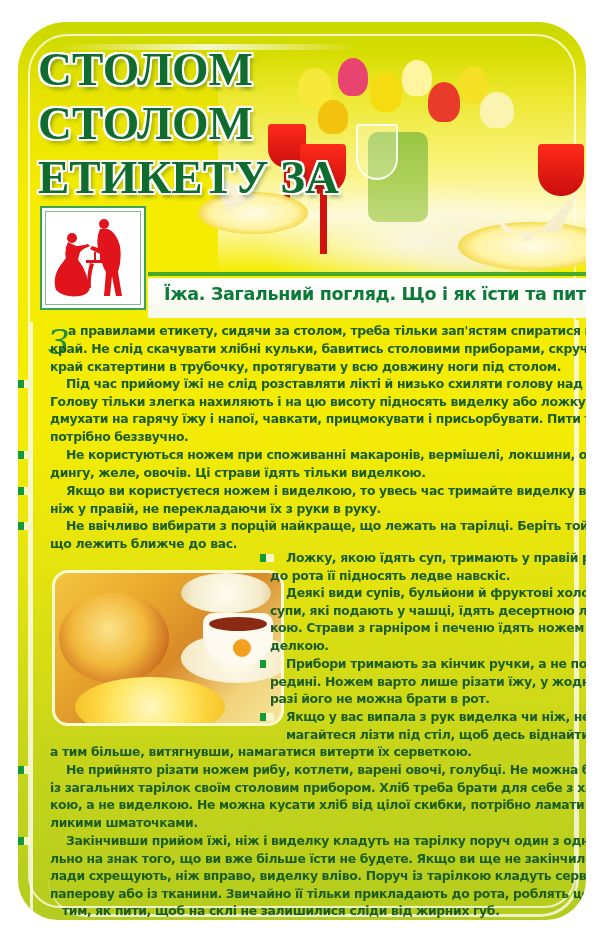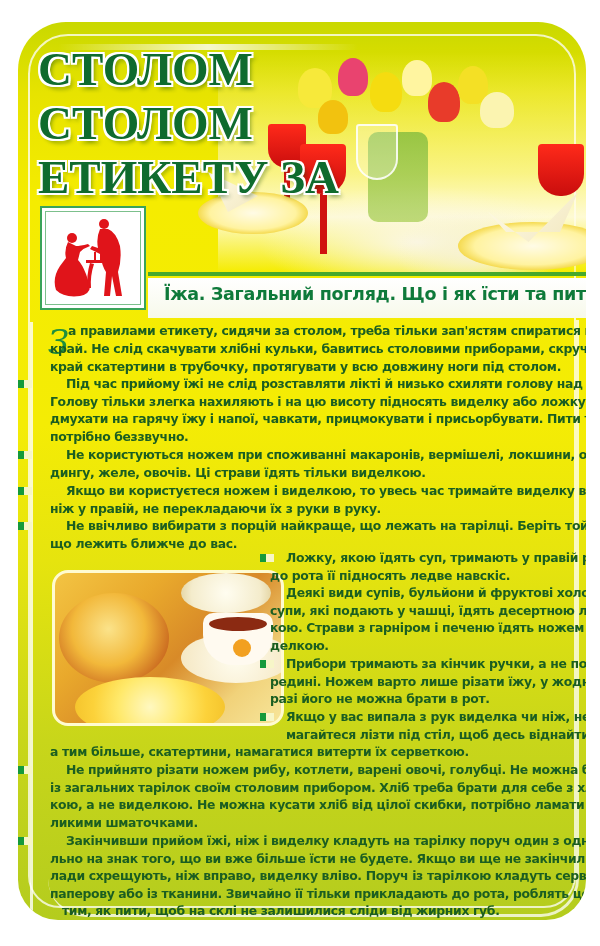--- a/index.html
+++ b/index.html
@@ -250,21 +250,21 @@
 
   <div class="bullet" style="left:242px;top:691px;">
       <div class="g"></div>
       <div class="w"></div>
     </div>
   <div class="para" style="left:252px;top:686px;">
     <span class="line indent">Якщо у вас випала з рук виделка чи ніж, не на-</span>
     <span class="line indent">магайтеся лізти під стіл, щоб десь віднайти їх,</span>
   </div>
   <div class="para" style="left:32px;top:721px;">
-    <span class="line">а тим більше, скатертини, намагатися витерти їх серветкою.</span>
+    <span class="line">а тим більше, витягнувши, намагатися витерти їх серветкою.</span>
   </div>
 
   <div class="bullet" style="left:0px;top:744px;">
       <div class="g"></div>
       <div class="w"></div>
     </div>
   <div class="para" style="left:32px;top:739px;">
     <span class="line indent">Не прийнято різати ножем рибу, котлети, варені овочі, голубці. Не можна брати їжу</span>
     <span class="line">із загальних тарілок своїм столовим прибором. Хліб треба брати для себе з хлібниці ру-</span>
     <span class="line">кою, а не виделкою. Не можна кусати хліб від цілої скибки, потрібно ламати його неве-</span>

